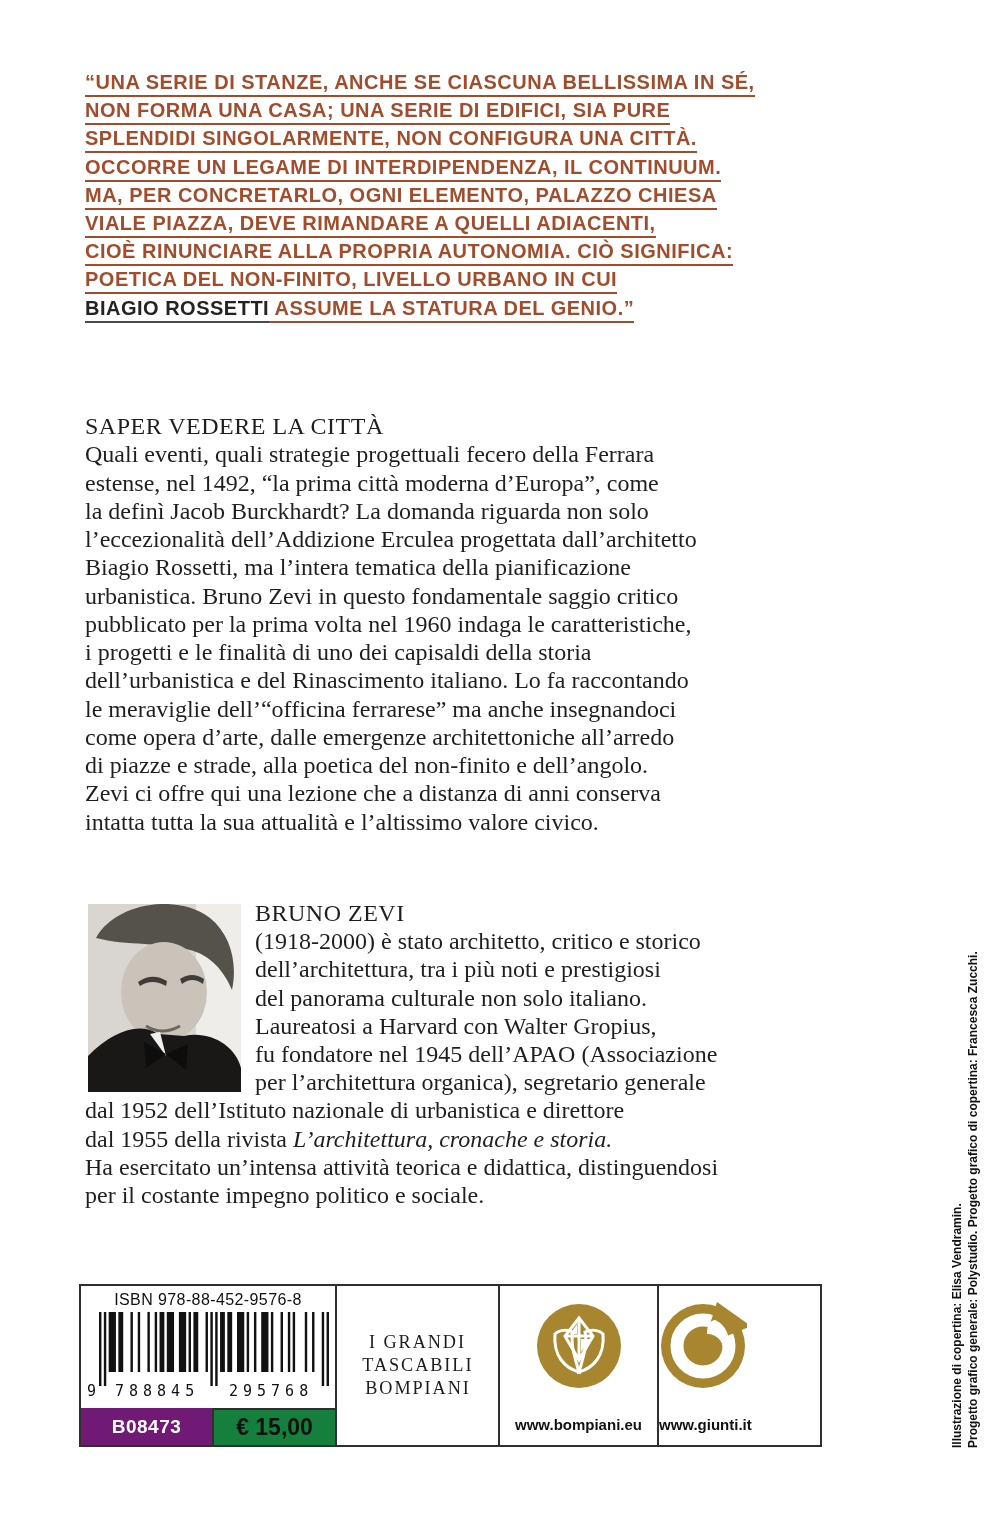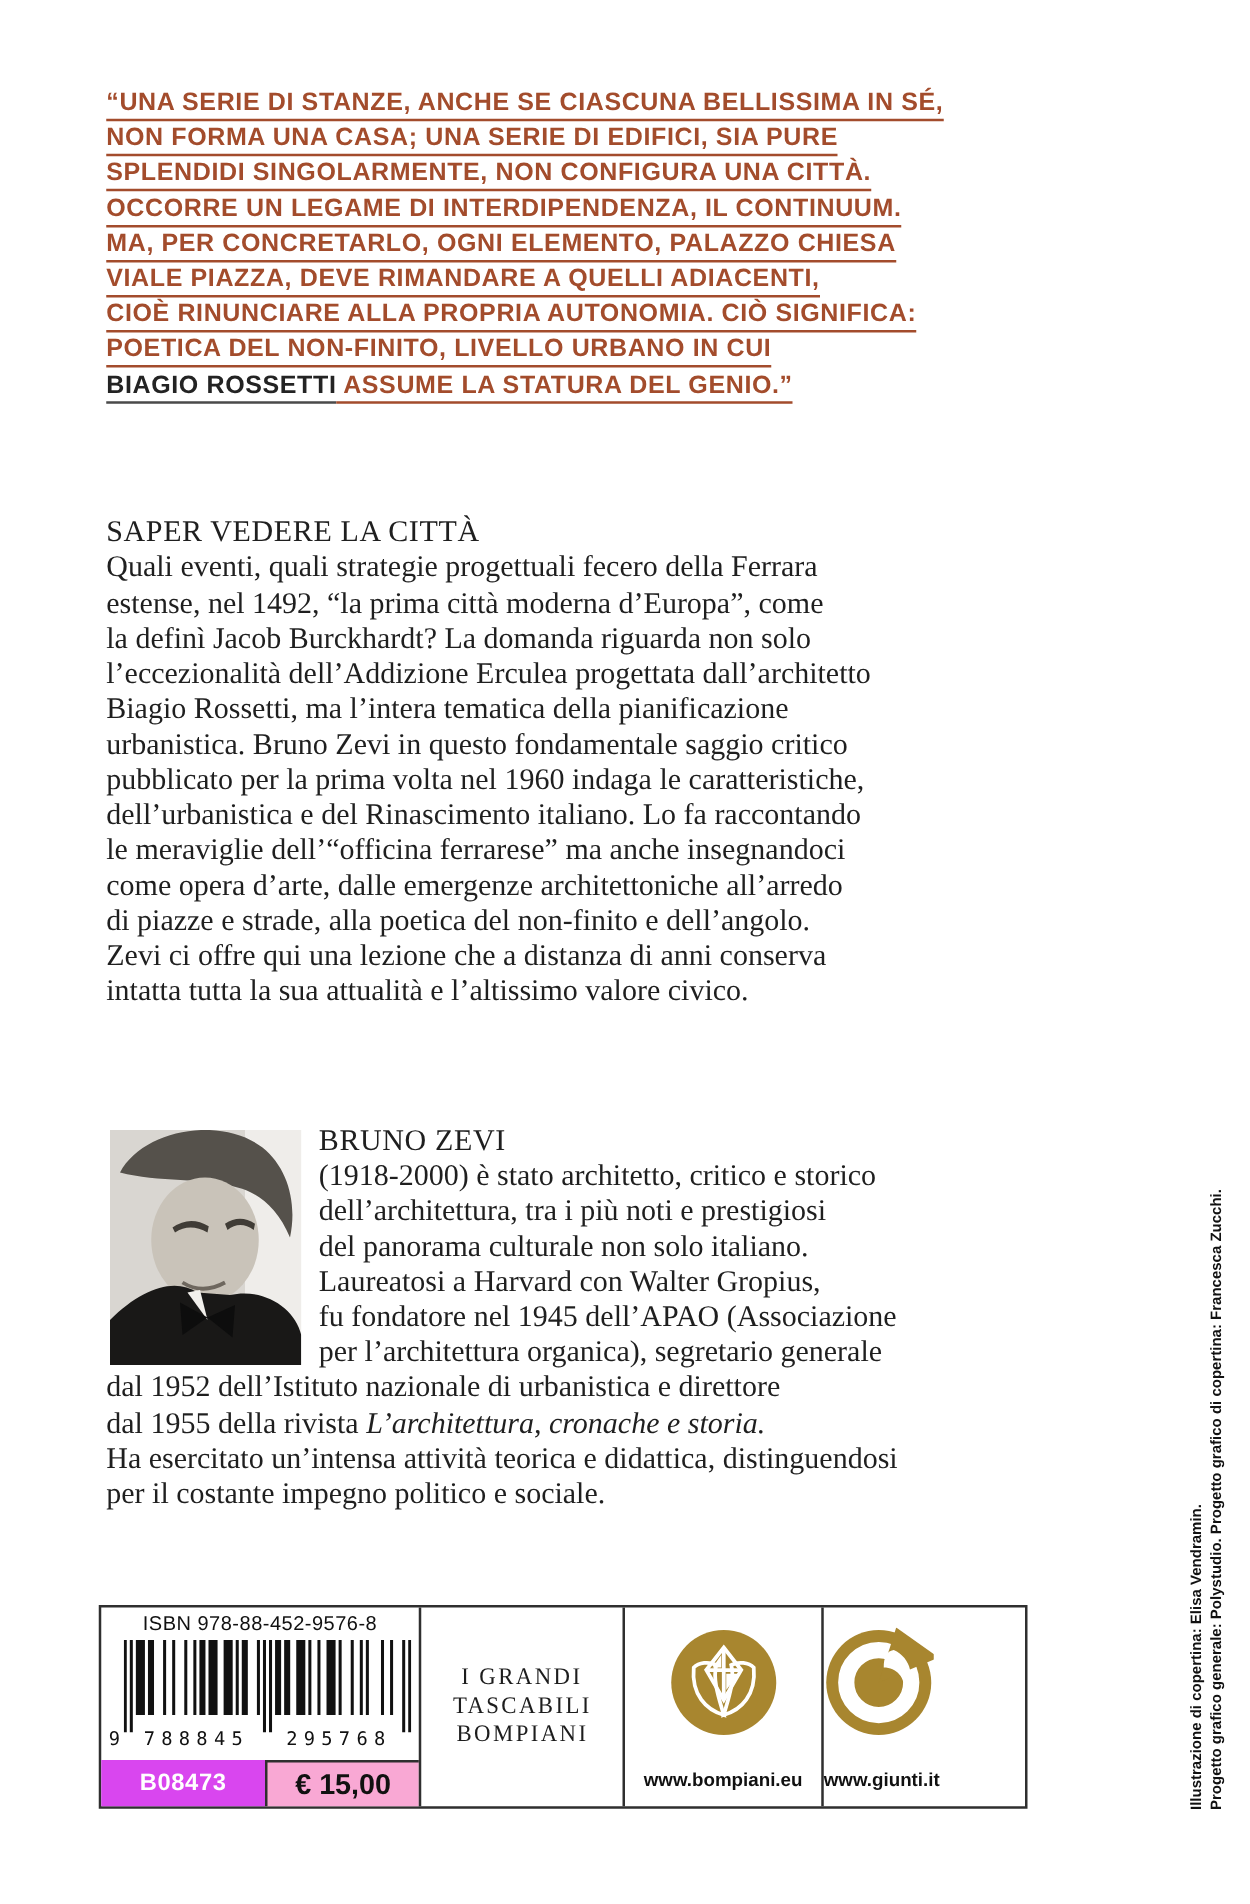--- a/index.html
+++ b/index.html
@@ -37,26 +37,26 @@
   .cell-logo2{flex:1;display:flex;flex-direction:column;align-items:flex-start;}
   .isbn-label{margin-top:5px;text-align:center;font-family:"Liberation Sans", sans-serif;
               font-size:16px;letter-spacing:.4px;color:#111;}
   .barcode{position:absolute;left:6px;top:26px;width:242px;height:94px;}
   .barcode svg{position:absolute;left:12px;top:0;}
   .bc-digits{position:absolute;bottom:6px;left:0;width:100%;height:18px;
              font-family:"DejaVu Sans Mono", monospace;font-size:15px;color:#111;}
   .bc-9{position:absolute;left:0;bottom:0;}
   .bc-g1{position:absolute;left:28px;bottom:0;letter-spacing:5px;}
   .bc-g2{position:absolute;left:142px;bottom:0;letter-spacing:5px;}
-  .code-box{position:absolute;left:0;bottom:0;width:131px;height:37px;background:#d946ef;
+  .code-box{position:absolute;left:0;bottom:0;width:131px;height:37px;background:#701a75;
             color:#fff;display:flex;align-items:center;justify-content:center;
             font-family:"Liberation Sans", sans-serif;font-weight:bold;font-size:19px;letter-spacing:.5px;}
   .price-box{position:absolute;left:131px;right:0;bottom:0;height:37px;
              border-top:2px solid #2f2f2f;border-left:2px solid #2f2f2f;box-sizing:border-box;
-             display:flex;align-items:center;justify-content:center;background:#f9a8d4;
+             display:flex;align-items:center;justify-content:center;background:#15803d;
              font-family:"Liberation Sans", sans-serif;font-weight:bold;font-size:23px;color:#111;}
   .series-line{font-family:"Liberation Serif", serif;font-size:19px;letter-spacing:2px;
                line-height:23px;color:#1d1d1d;transform:scaleX(.96);}
   .logo{margin-top:16px;}
   .logo-url{margin-top:auto;margin-bottom:12px;font-family:"Liberation Sans", sans-serif;
             font-weight:bold;font-size:15px;color:#111;}
 
   
   .credits{position:absolute;left:949px;top:1448px;transform:rotate(-90deg);transform-origin:0 0;
            font-family:"Liberation Sans", sans-serif;font-weight:bold;font-size:12px;
@@ -81,20 +81,21 @@
 
   <div class="synopsis">
     <div class="tl head">SAPER VEDERE LA CITTÀ</div>
     <div class="tl">Quali eventi, quali strategie progettuali fecero della Ferrara</div>
     <div class="tl">estense, nel 1492, “la prima città moderna d’Europa”, come</div>
     <div class="tl">la definì Jacob Burckhardt? La domanda riguarda non solo</div>
     <div class="tl">l’eccezionalità dell’Addizione Erculea progettata dall’architetto</div>
     <div class="tl">Biagio Rossetti, ma l’intera tematica della pianificazione</div>
     <div class="tl">urbanistica. Bruno Zevi in questo fondamentale saggio critico</div>
     <div class="tl">pubblicato per la prima volta nel 1960 indaga le caratteristiche,</div>
+    <div class="tl">i progetti e le finalità di uno dei capisaldi della storia</div>
     <div class="tl">dell’urbanistica e del Rinascimento italiano. Lo fa raccontando</div>
     <div class="tl">le meraviglie dell’“officina ferrarese” ma anche insegnandoci</div>
     <div class="tl">come opera d’arte, dalle emergenze architettoniche all’arredo</div>
     <div class="tl">di piazze e strade, alla poetica del non-finito e dell’angolo.</div>
     <div class="tl">Zevi ci offre qui una lezione che a distanza di anni conserva</div>
     <div class="tl">intatta tutta la sua attualità e l’altissimo valore civico.</div>
   </div>
 
   <div class="bio">
     <div class="photo">

